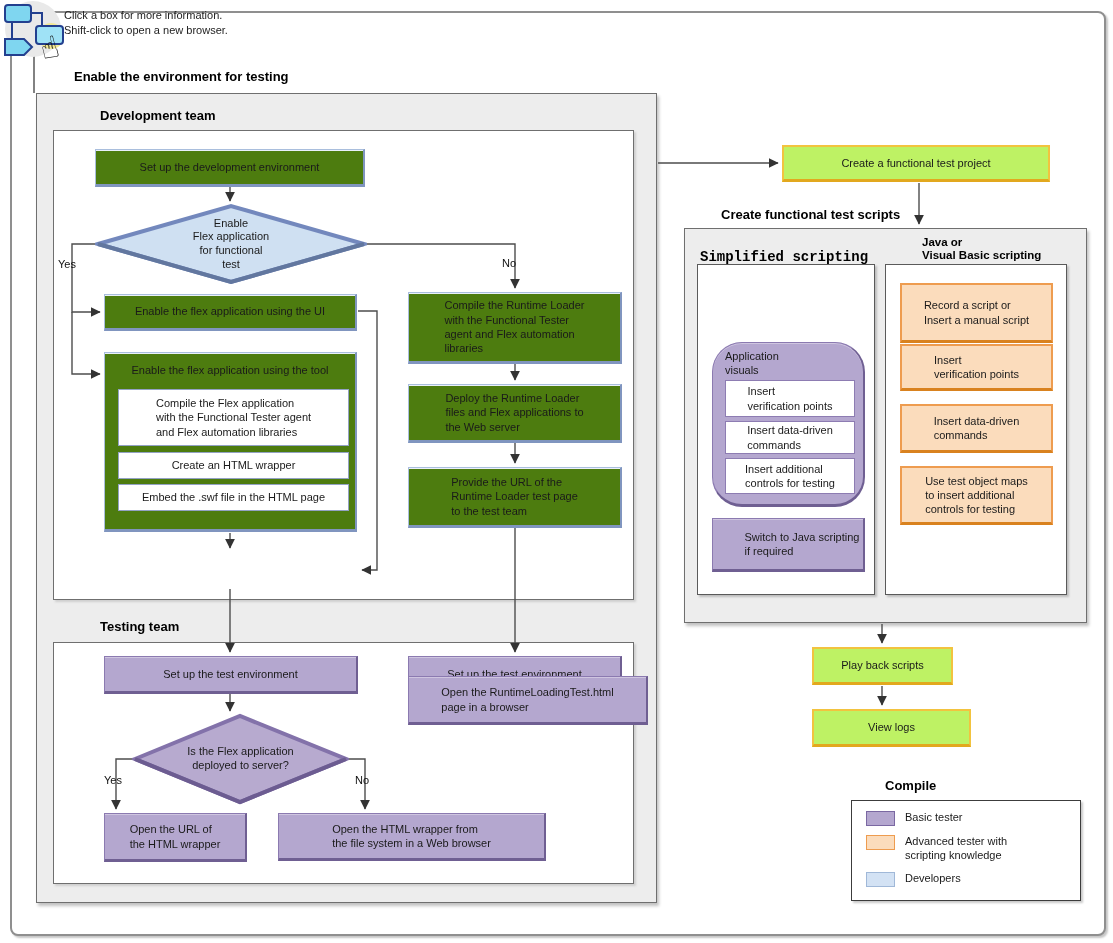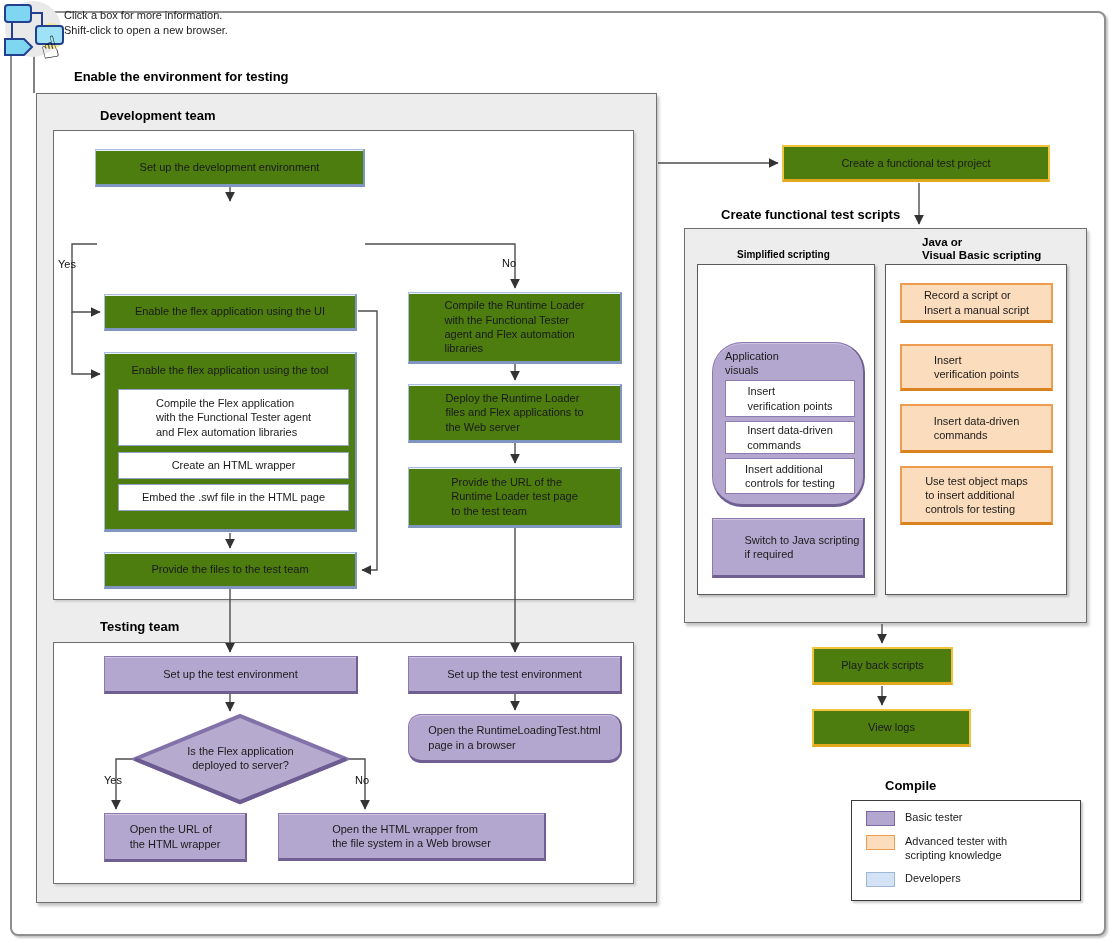--- a/index.html
+++ b/index.html
@@ -10,21 +10,21 @@
   .white-section{position:absolute;background:#ffffff;border:1px solid #6f6f6f;box-shadow:2px 2px 2px #cfcfcf;z-index:2;box-sizing:border-box;}
   .colbox{position:absolute;background:#ffffff;border:1px solid #5a5a5a;box-shadow:2px 2px 2px #bdbdbd;z-index:2;box-sizing:border-box;}
   .section-title{position:absolute;font-weight:bold;font-size:13px;color:#000;z-index:4;white-space:pre-line;line-height:1.15;margin-left:36px;}
   .hint{position:absolute;left:64px;top:8px;font-size:11px;color:#222;line-height:1.35;z-index:5;}
   svg.wires{position:absolute;left:0;top:0;z-index:2;pointer-events:none;}
   .node{position:absolute;box-sizing:border-box;display:flex;align-items:center;justify-content:center;font-size:11px;line-height:1.3;color:#1a1a1a;z-index:3;}
   .node .block{text-align:left;}
   .blue{background:#4d7c0f;border:1px solid #a9bedd;border-right:2px solid #8095bf;border-bottom:3px solid #8095bf;box-shadow:inset 0 1px 0 #e9f0fa;}
   .purple{background:#b4a7cf;border:1px solid #8b7ab0;border-right:2px solid #6f5f92;border-bottom:3px solid #6f5f92;box-shadow:inset 0 1px 0 #cfc5e0;}
   .orange{background:#fbdcbc;border:2px solid #ee9c4f;border-bottom:3px solid #d9821f;}
-  .yellow{background:#4d7c0f;border:2px solid #f2c33f;border-bottom:3px solid #e2a81e;}
+  .yellow{background:#bef264;border:2px solid #f2c33f;border-bottom:3px solid #e2a81e;}
   .wb-blue{background:#fff;border:1px solid #93a2c4;}
   .wb-purple{background:#fff;border:1px solid #8d7cb2;}
   .container-node{justify-content:flex-start;flex-direction:column;}
   .yesno{position:absolute;font-size:11px;color:#111;z-index:4;}
   .diamond{position:absolute;z-index:3;display:flex;align-items:center;justify-content:center;}
   .diamond svg{position:absolute;left:0;top:0;}
   .diamond .dtext{position:relative;text-align:center;font-size:11px;line-height:1.25;color:#1a1a1a;white-space:pre-line;}
   .legend-box{position:absolute;left:851px;top:800px;width:230px;height:101px;background:#fff;border:1px solid #3c3c3c;box-shadow:2px 2px 2px #c9c9c9;z-index:3;box-sizing:border-box;padding:10px 0 0 14px;}
   .legend-row{display:flex;align-items:flex-start;margin-bottom:9px;}
   .legend-row .sw{width:29px;height:15px;margin-right:10px;flex:0 0 auto;box-sizing:border-box;}
@@ -63,21 +63,21 @@
   <div class="white-section" style="left:53px;top:130px;width:581px;height:470px;"></div>
   <div class="white-section" style="left:53px;top:642px;width:581px;height:242px;"></div>
   <div class="graybox" style="left:684px;top:228px;width:403px;height:395px;"></div>
   <div class="colbox" style="left:697px;top:264px;width:178px;height:331px;"></div>
   <div class="colbox" style="left:885px;top:264px;width:182px;height:331px;"></div>
 
   <div class="section-title" style="left:38px;top:70px;">Enable the environment for testing</div>
   <div class="section-title" style="left:64px;top:109px;">Development team</div>
   <div class="section-title" style="left:64px;top:620px;">Testing team</div>
   <div class="section-title" style="left:685px;top:208px;">Create functional test scripts</div>
-  <div class="section-title" style="left:701px;top:249px;font-size:10px;">Simplified scripting</div>
+  <div class="section-title" style="left:664px;top:249px;font-size:14px;font-family:Liberation Mono, monospace;">Simplified scripting</div>
   <div class="section-title" style="left:886px;top:236px;font-size:11.5px;">Java or
 Visual Basic scripting</div>
   <div class="section-title" style="left:849px;top:779px;">Compile</div>
 
   <svg class="wires" width="1113" height="943">
     <defs>
       <marker id="ah" markerWidth="8" markerHeight="8" refX="6.5" refY="3.5" orient="auto">
         <path d="M0,0 L7,3.5 L0,7 z" fill="#333"></path>
       </marker>
     </defs>
@@ -106,43 +106,50 @@
 
   <div class="yesno" style="left:58px;top:258px;">Yes</div>
   <div class="yesno" style="left:502px;top:257px;">No</div>
   <div class="yesno" style="left:104px;top:774px;">Yes</div>
   <div class="yesno" style="left:355px;top:774px;">No</div>
 
   <div class="node blue" style="left:95px;top:149px;width:270px;height:38px;">
     <span class="txt">Set up the development environment</span>
   </div>
 
+  <div class="diamond" style="left:95px;top:203px;width:272px;height:82px;">
+    <svg width="272" height="82" viewBox="0 0 272 82">
+      <polygon points="3,41 136,3 269,41 136,79" fill="#cfe0f2" stroke="#7388bd" stroke-width="4"></polygon>
+      <polyline points="269,41 136,79 3,41" fill="none" stroke="#62779f" stroke-width="4"></polyline>
+    </svg>
+    <div class="dtext">Enable
+Flex application
+for functional
+test</div>
+  </div>
 
   <div class="node blue" style="left:104px;top:294px;width:253px;height:37px;">
     <span class="txt">Enable the flex application using the UI</span>
   </div>
 
   <div class="node blue container-node" style="left:104px;top:352px;width:253px;height:180px;padding-top:10px;">
     <span class="txt">Enable the flex application using the tool</span>
     <div class="node wb-blue" style="left:13px;top:36px;width:231px;height:57px;">
       <span class="txt block">Compile the Flex application
 with the Functional Tester agent
 and Flex automation libraries</span>
     </div>
     <div class="node wb-blue" style="left:13px;top:99px;width:231px;height:27px;">
       <span class="txt">Create an HTML wrapper</span>
     </div>
     <div class="node wb-blue" style="left:13px;top:131px;width:231px;height:27px;">
       <span class="txt">Embed the .swf file in the HTML page</span>
     </div>
   </div>
 
-  <div class="node blue" style="left:104px;top:552px;width:253px;height:37px;">
-    <span class="txt">Provide the files to the test team</span>
-  </div>
 
   <div class="node blue" style="left:408px;top:292px;width:214px;height:72px;">
     <span class="txt block">Compile the Runtime Loader
 with the Functional Tester
 agent and Flex automation
 libraries</span>
   </div>
   <div class="node blue" style="left:408px;top:384px;width:214px;height:59px;">
     <span class="txt block">Deploy the Runtime Loader
 files and Flex applications to
@@ -153,21 +160,21 @@
 Runtime Loader test page
 to the test team</span>
   </div>
 
   <div class="node purple" style="left:104px;top:656px;width:254px;height:38px;">
     <span class="txt">Set up the test environment</span>
   </div>
   <div class="node purple" style="left:408px;top:656px;width:214px;height:38px;">
     <span class="txt">Set up the test environment</span>
   </div>
-  <div class="node purple" style="left:408px;top:714px;width:214px;height:49px;border-radius:13px;">
+  <div class="node purple" style="left:408px;top:676px;width:240px;height:49px;">
     <span class="txt block">Open the RuntimeLoadingTest.html
 page in a browser</span>
   </div>
 
   <div class="diamond" style="left:132px;top:713px;width:217px;height:92px;">
     <svg width="217" height="92" viewBox="0 0 217 92">
       <polygon points="3,46 108,3 214,46 108,89" fill="#b7aacf" stroke="#8372aa" stroke-width="4"></polygon>
       <polyline points="214,46 108,89 3,46" fill="none" stroke="#6c5c91" stroke-width="4"></polyline>
     </svg>
     <div class="dtext">Is the Flex application
@@ -198,26 +205,26 @@
     <div class="node wb-purple" style="left:12px;top:78px;width:130px;height:33px;">
       <span class="txt block">Insert data-driven
 commands</span>
     </div>
     <div class="node wb-purple" style="left:12px;top:115px;width:130px;height:36px;">
       <span class="txt block">Insert additional
 controls for testing</span>
     </div>
   </div>
 
-  <div class="node purple" style="left:712px;top:518px;width:153px;height:60px;padding-left:28px;">
+  <div class="node purple" style="left:712px;top:518px;width:153px;height:54px;padding-left:28px;">
     <span class="txt block">Switch to Java scripting
 if required</span>
   </div>
 
-  <div class="node orange" style="left:900px;top:283px;width:153px;height:40px;">
+  <div class="node orange" style="left:900px;top:283px;width:153px;height:60px;">
     <span class="txt block">Record a script or
 Insert a manual script</span>
   </div>
   <div class="node orange" style="left:900px;top:344px;width:153px;height:47px;">
     <span class="txt block">Insert
 verification points</span>
   </div>
   <div class="node orange" style="left:900px;top:404px;width:153px;height:49px;">
     <span class="txt block">Insert data-driven
 commands</span>

